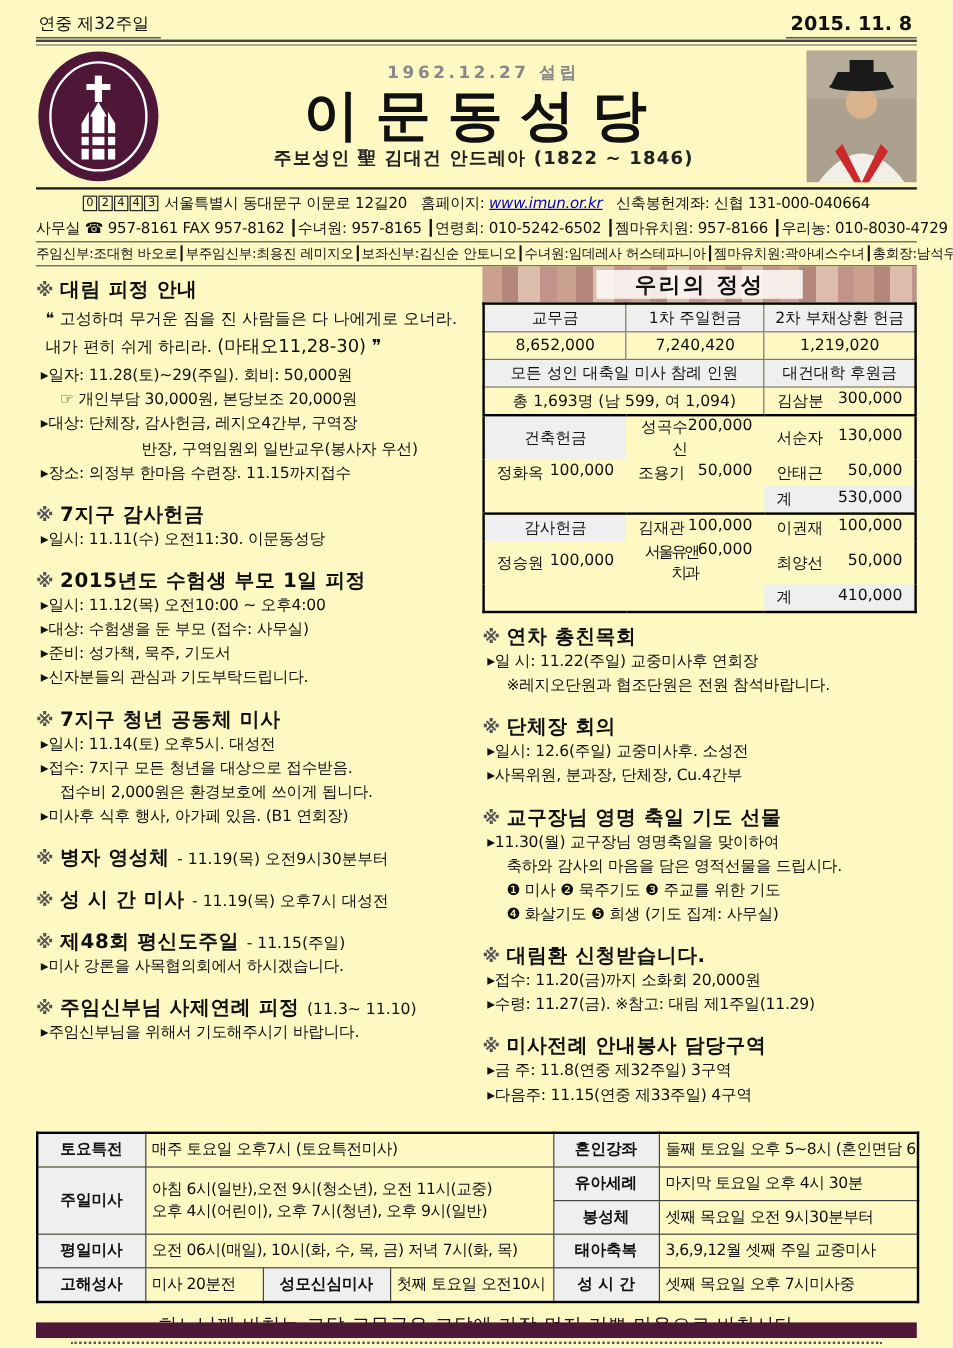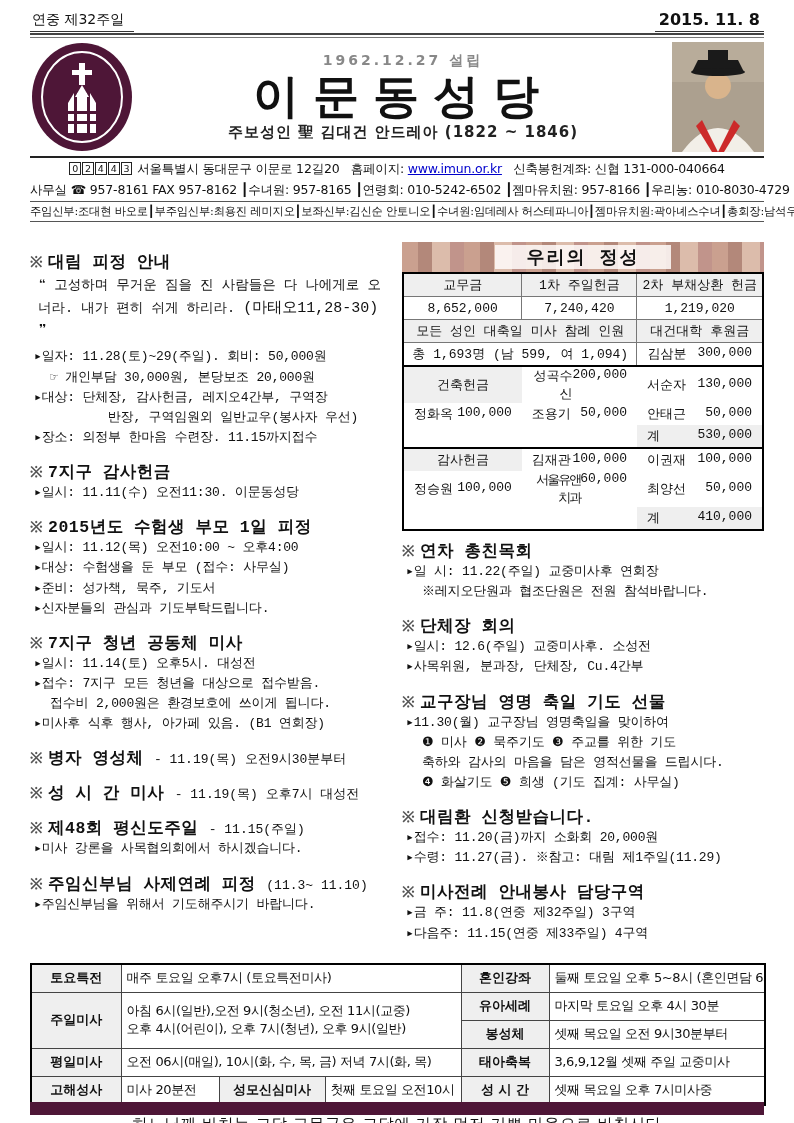--- a/index.html
+++ b/index.html
@@ -1,17 +1,17 @@
 <!DOCTYPE html>
 <html><head>
 <meta charset="utf-8">
 <style>
   html,body{margin:0;padding:0;background:#e8e8e8;}
   body{font-family:"DejaVu Sans","Liberation Sans",sans-serif;color:#111;}
-  .page{width:794px;height:1123px;background:#ffffff;margin:0 auto;box-sizing:border-box;
+  .page{width:794px;height:1123px;background:#fef9c3;margin:0 auto;box-sizing:border-box;
         padding:10px 30px 0 30px;position:relative;overflow:hidden;}
 
   
   .topbar{display:flex;justify-content:space-between;align-items:flex-end;font-size:14px;}
   .topbar .week{border-bottom:1px solid #333;padding:0 10px 2px 2px;}
   .topbar .date{font-weight:bold;font-size:16px;border-bottom:1px solid #333;padding:0 4px 2px 4px;}
   .rule2{border-top:2px solid #444;border-bottom:1px solid #777;height:2px;margin:1px 0 0 0;}
   .rule1{border-top:1px solid #555;margin:0;}
   .rule3{border-top:2px solid #222;margin:1px 0;}
 
@@ -20,24 +20,24 @@
   .head-center{flex:1;text-align:center;}
   .founded{color:#888;font-size:14px;letter-spacing:3px;font-weight:bold;}
   .church-name{margin:0;font-size:46px;font-weight:bold;letter-spacing:14px;line-height:1.15;}
   .patron{font-size:15px;font-weight:bold;letter-spacing:1px;color:#222;}
 
   
   .contact{font-size:12.5px;text-align:center;padding:2px 0;letter-spacing:-0.2px;white-space:nowrap;}
   .contact.small{font-size:11.3px;}
   .postal-box{display:inline-block;border:1px solid #222;font-size:9.5px;line-height:11px;
               padding:0 2px;margin-right:1px;vertical-align:1px;}
-  a.link{color:#0000cc;text-decoration:underline;}
-
-  
-  .cols{display:flex;gap:12px;margin-top:20px;font-family:Liberation Mono, monospace;}
+  a.link{color:#0000cc;text-decoration:underline;font-style:italic;}
+
+  
+  .cols{display:flex;gap:12px;margin-top:0;}
   .col-l{width:360px;flex:none;}
   .col-r{flex:1;min-width:0;}
   .sec{margin:9px 0 13px 0;}
   .sec-title{font-weight:bold;font-size:16.5px;letter-spacing:0.5px;}
   .marker{color:#555;font-size:15px;margin-right:5px;font-weight:bold;}
   .sec-suffix{font-weight:normal;font-size:13px;letter-spacing:0;}
   .line{font-size:13px;line-height:1.55;padding-left:4px;letter-spacing:-0.2px;}
   .line.ind{padding-left:20px;}
   .line.ind2{padding-left:46px;text-align:center;}
   .quote{font-size:13.5px;line-height:1.55;padding:3px 0 4px 8px;}
@@ -319,22 +319,22 @@
 
       <div class="sec">
         <div class="sec-title"><span class="marker">※</span><span>단체장 회의</span></div>
         <div class="line">▸일시: 12.6(주일) 교중미사후. 소성전</div>
         <div class="line">▸사목위원, 분과장, 단체장, Cu.4간부</div>
       </div>
 
       <div class="sec">
         <div class="sec-title"><span class="marker">※</span><span>교구장님 영명 축일 기도 선물</span></div>
         <div class="line">▸11.30(월) 교구장님 영명축일을 맞이하여</div>
+        <div class="line ind">축하와 감사의 마음을 담은 영적선물을 드립시다.</div>
         <div class="line ind">❶ 미사  ❷ 묵주기도  ❸ 주교를 위한 기도</div>
-        <div class="line ind">축하와 감사의 마음을 담은 영적선물을 드립시다.</div>
         <div class="line ind">❹ 화살기도  ❺ 희생  (기도 집계: 사무실)</div>
       </div>
 
       <div class="sec">
         <div class="sec-title"><span class="marker">※</span><span>대림환 신청받습니다.</span></div>
         <div class="line">▸접수: 11.20(금)까지 소화회 20,000원</div>
         <div class="line">▸수령: 11.27(금). ※참고: 대림 제1주일(11.29)</div>
       </div>
 
       <div class="sec">

